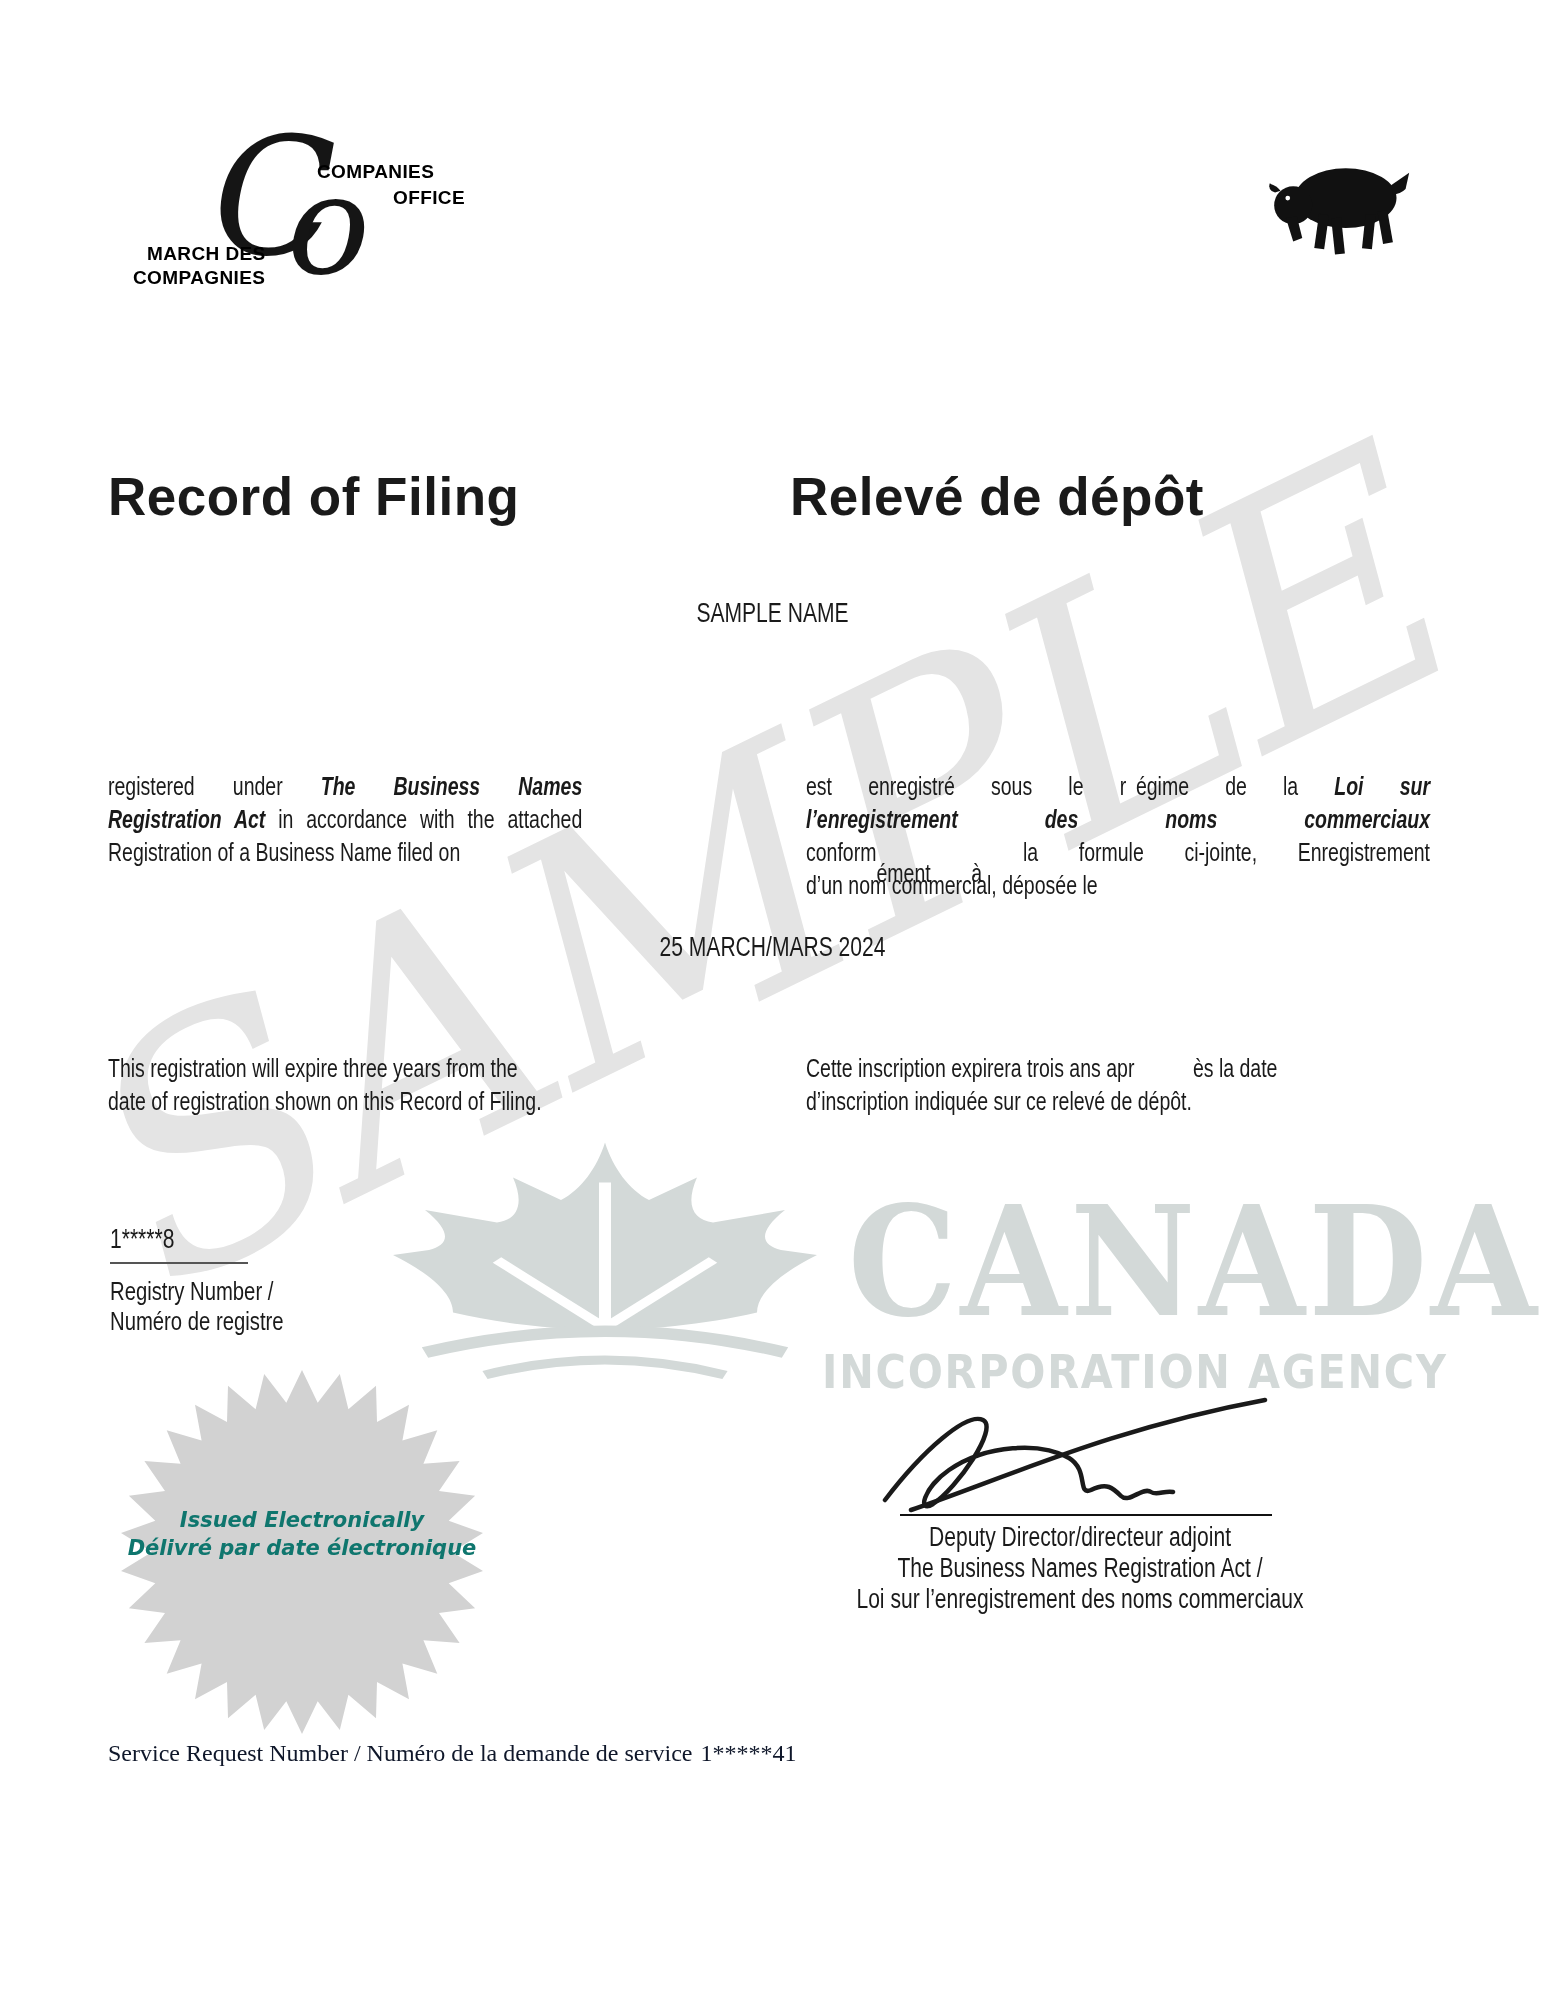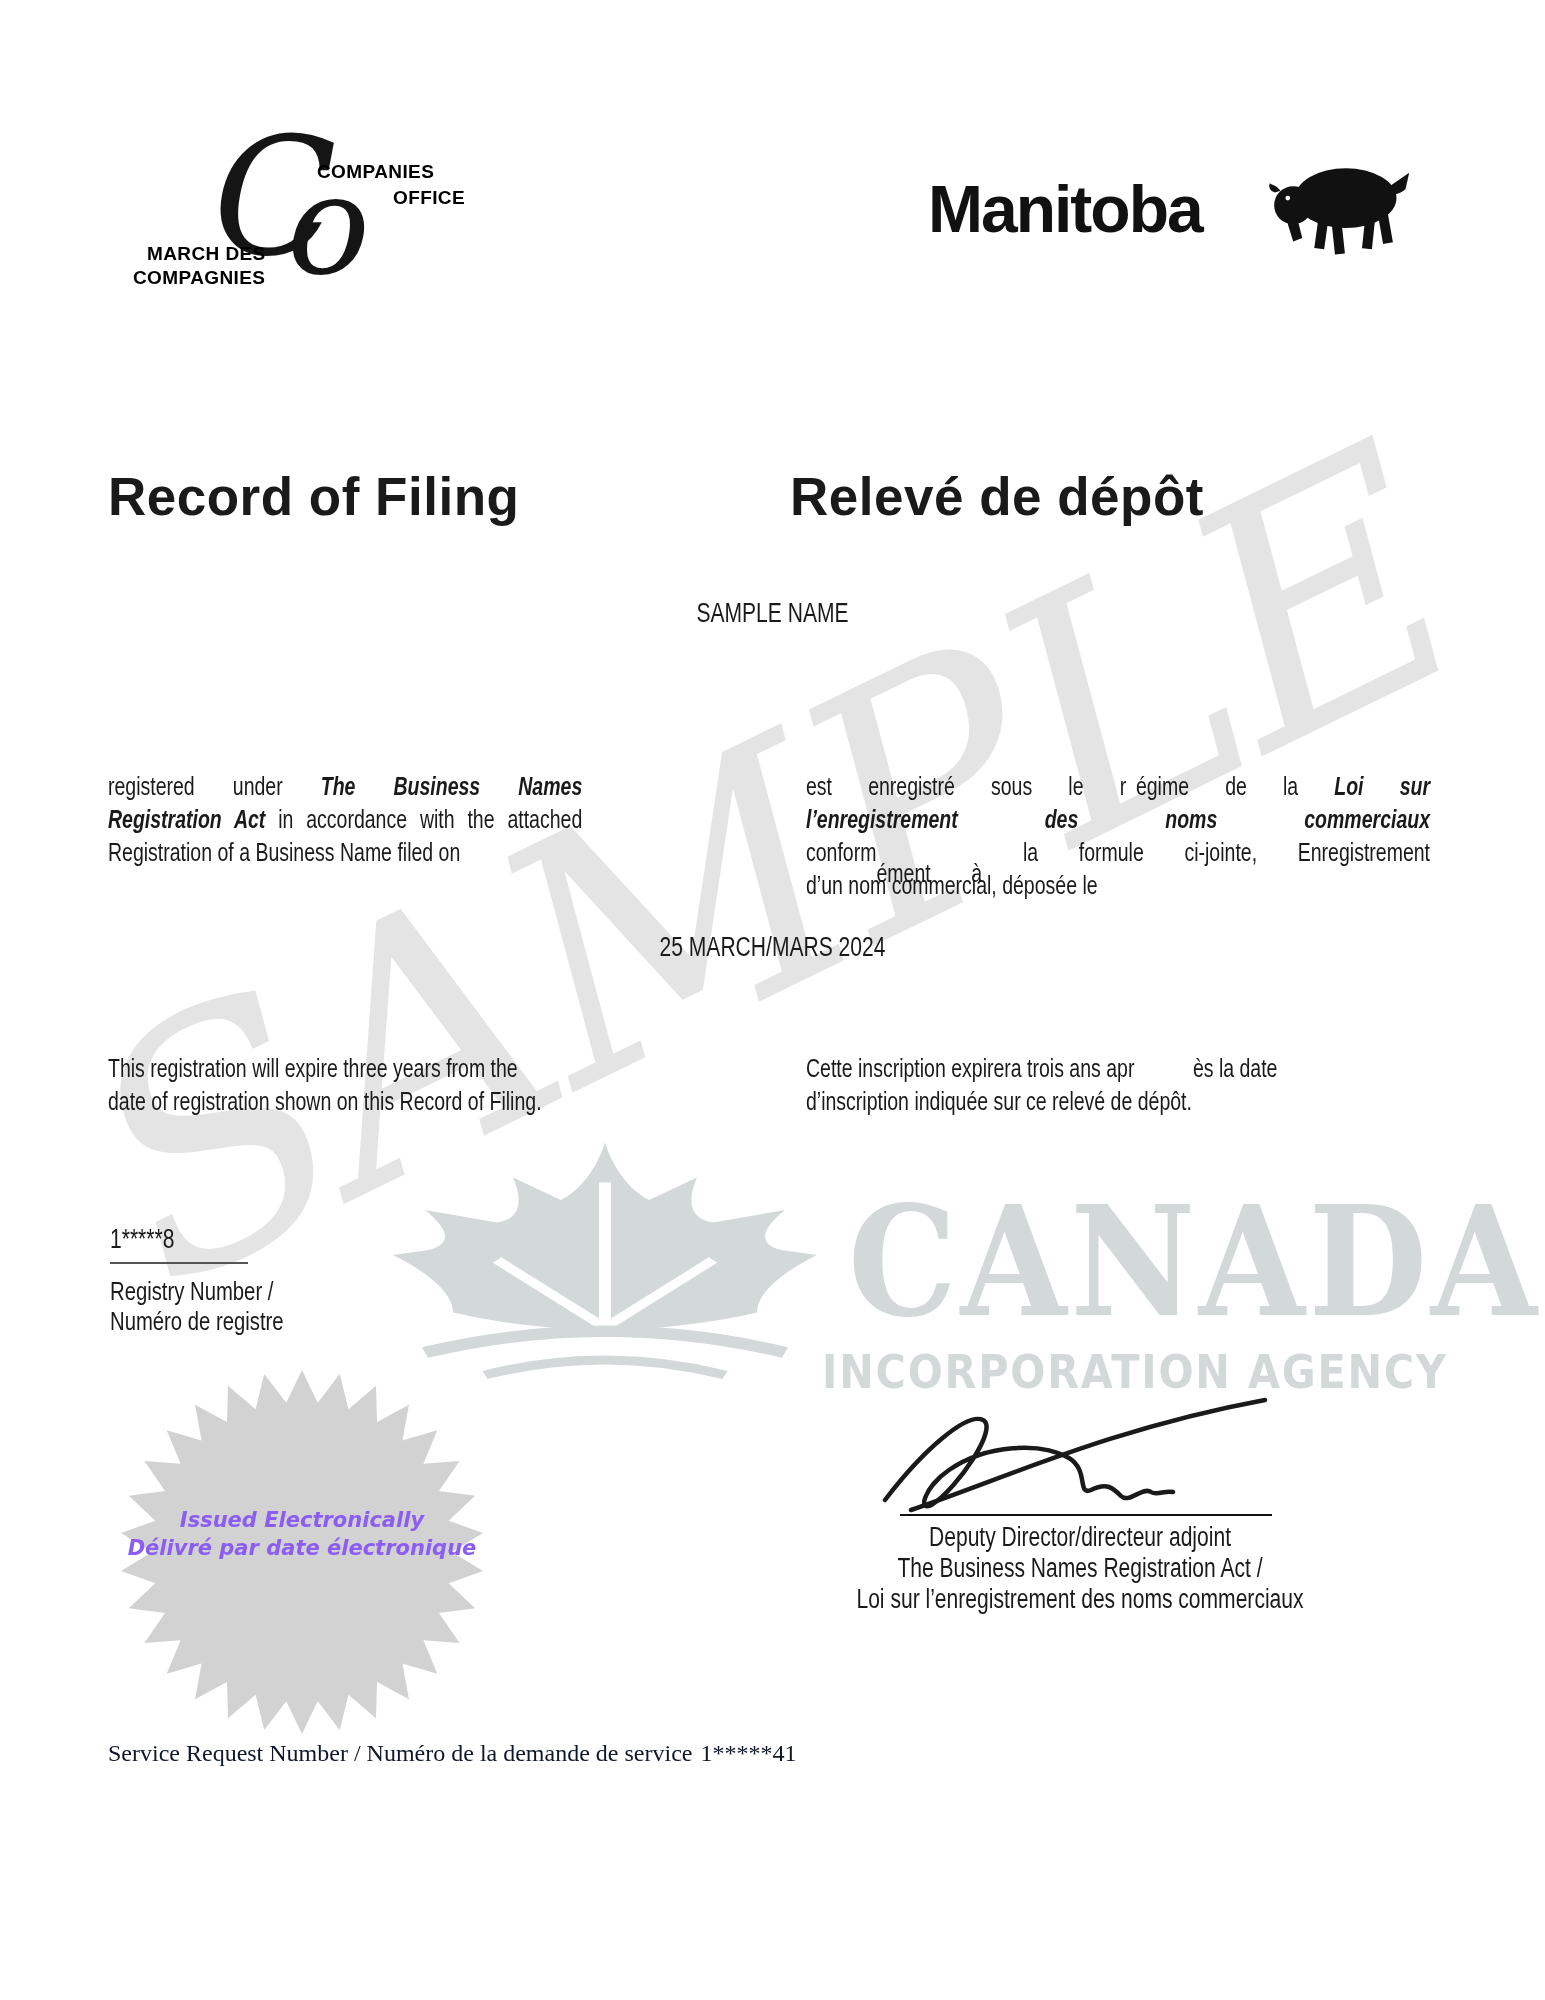--- a/index.html
+++ b/index.html
@@ -35,21 +35,21 @@
   .wm-canada { left:848px; top:1186px; font-family:"DejaVu Serif", serif; font-weight:bold;
                font-size:152px; letter-spacing:4px; color:#d3d9d8; line-height:1;
                transform:scaleX(0.9); transform-origin:0 0; z-index:0; white-space:nowrap; }
   .wm-agency { left:822px; top:1348px; font-family:"DejaVu Sans", sans-serif; font-weight:bold;
                font-size:47px; letter-spacing:2px; color:#d3d9d8; line-height:1;
                transform:scaleX(0.88); transform-origin:0 0; z-index:0; white-space:nowrap; }
   .layer { z-index:1; }
 
   
   .seal-text { left:118px; top:1506px; width:368px; text-align:center; z-index:2;
-               font-style:italic; font-weight:bold; font-size:21px; line-height:28px; color:#8b5cf6;
+               font-style:italic; font-weight:bold; font-size:21px; line-height:28px; color:#0f766e;
                font-family:"DejaVu Sans", sans-serif; }
 
   .sig-line { left:900px; top:1514px; width:372px; height:2px; background:#111; }
   .sig-block { left:785px; top:1522px; width:590px; text-align:center;
                font-size:27px; line-height:31px; }
 
   .footer-line { left:108px; top:1740px; font-family:Liberation Serif, serif; font-size:24px; color:#0f172a; }
   .footer-line .num { margin-left:8px; }
 
   .registry-num { font-size:27px; }
@@ -83,21 +83,20 @@
   <div class="abs co-logo layer">
     <span class="abs co-letter" style="left:108px; top:2px; font-size:162px;">C</span>
     <span class="abs co-letter" style="left:182px; top:42px; font-size:138px;">o</span>
     <span class="abs co-label" style="left:212px; top:46px;">COMPANIES</span>
     <span class="abs co-label" style="left:240px; top:72px;margin-left:48px;">OFFICE</span>
     <span class="abs co-label" style="left:42px; top:128px;">MARCH DES</span>
     <span class="abs co-label" style="left:28px; top:152px;">COMPAGNIES</span>
   </div>
 
   <div class="abs mb-logo layer">
-    <span class="abs mb-word" style="left:0; top:18px;">Manitoba</span>
     <svg class="abs" style="left:338px; top:0px;" width="145" height="100" viewBox="0 0 160 110">
       <g fill="#111">
         <ellipse cx="88" cy="44" rx="56" ry="33"></ellipse>
         <circle cx="30" cy="52" r="21"></circle>
         <path d="M22,66 L30,92 L40,88 L34,64 Z"></path>
         <path d="M10,38 Q2,36 4,28 Q12,30 16,36 Z"></path>
         <rect x="56" y="62" width="11" height="38" transform="rotate(8 61 80)"></rect>
         <rect x="74" y="66" width="11" height="40" transform="rotate(-6 79 86)"></rect>
         <rect x="108" y="62" width="11" height="38" transform="rotate(6 113 80)"></rect>
         <rect x="126" y="58" width="11" height="36" transform="rotate(-10 131 76)"></rect>

